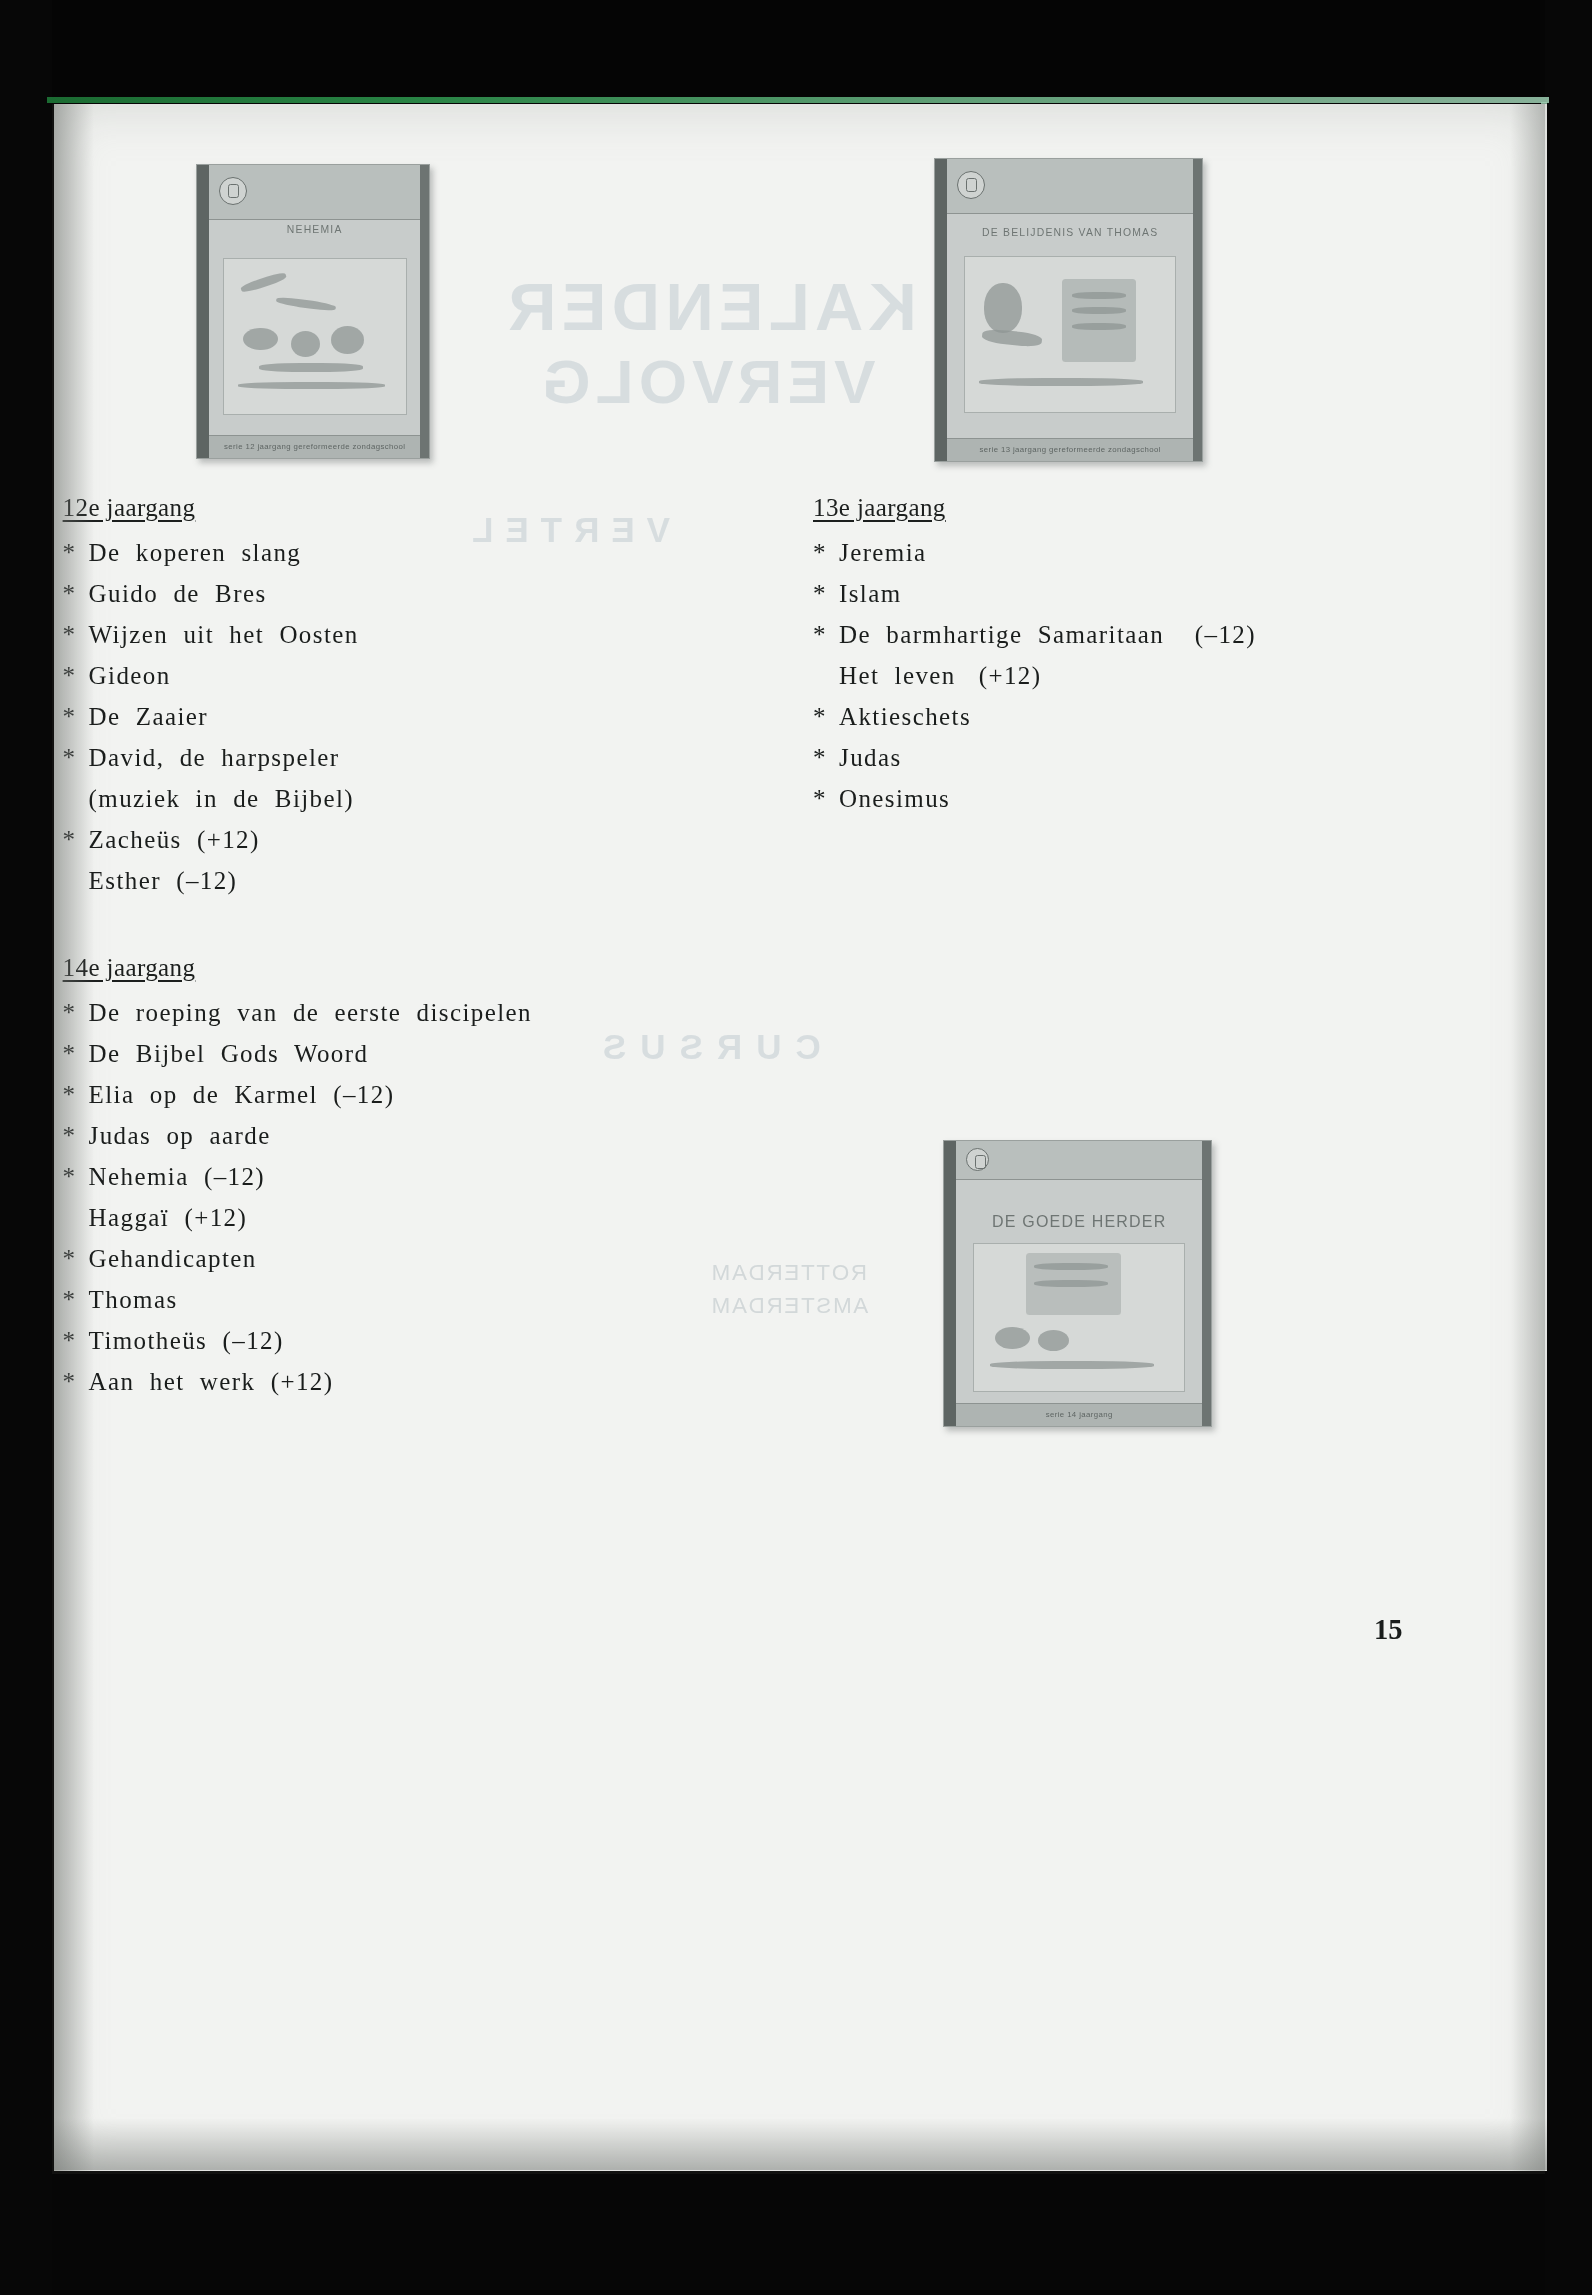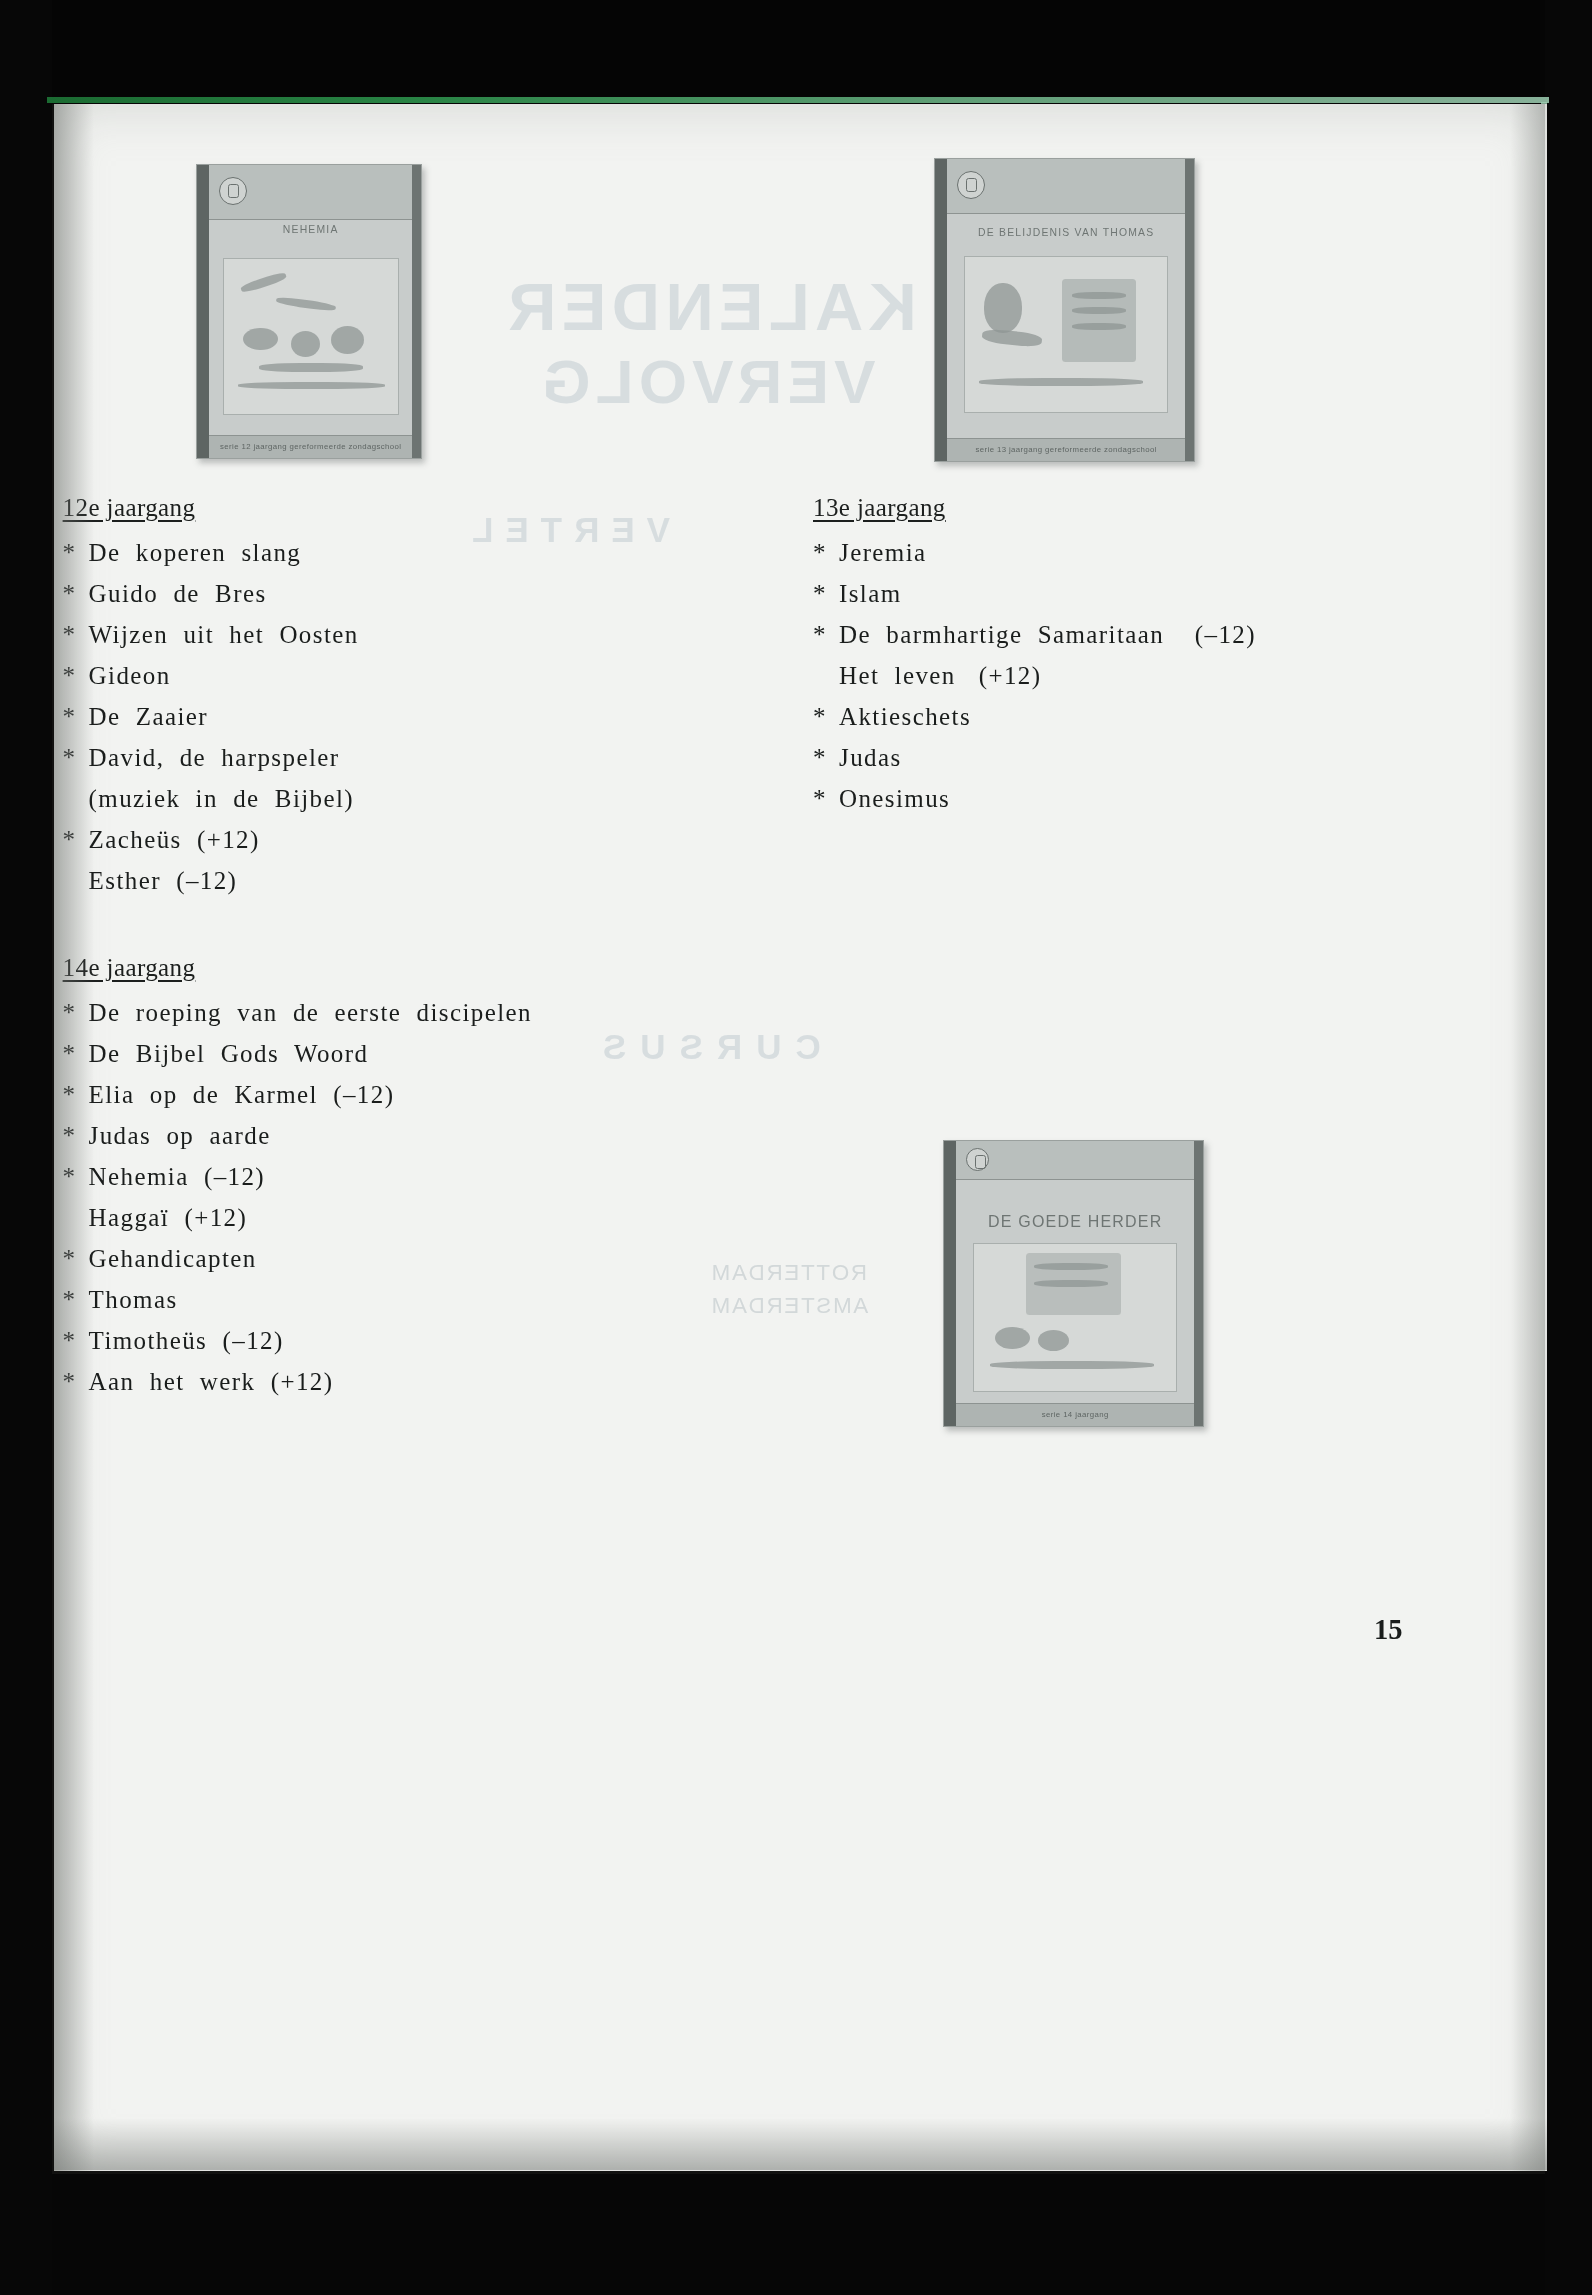--- a/index.html
+++ b/index.html
@@ -95,20 +95,21 @@
     position: absolute;
     left: 0; top: 0; width: 1493px; height: 2067px;
   }
 
   .booklet {
     position: absolute;
     background: #c8cccb;
     border: 0.9px solid #9aa09e;
     box-shadow: 2.6px 3.5px 6px rgba(80,85,85,.35);
     overflow: hidden;
+    padding-left: 8px;
   }
   .booklet .spine {
     position: absolute;
     left: 0; top: 0; bottom: 0; width: 12px;
     background: #5e6563;
   }
   .booklet .spine2 {
     position: absolute;
     right: 0; top: 0; bottom: 0; width: 8.6px;
     background: #6d7472;

